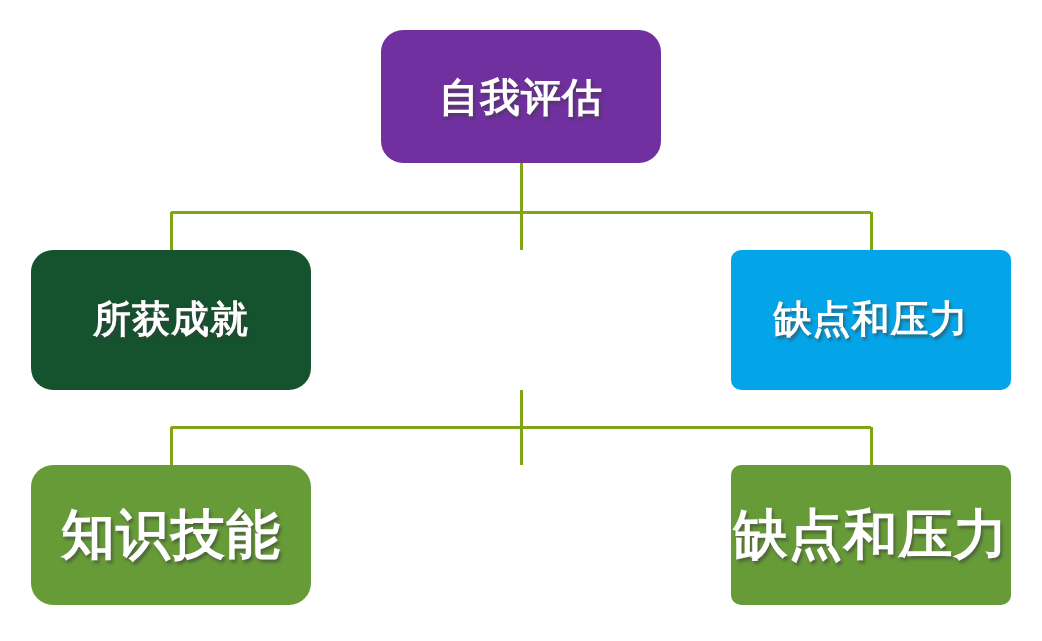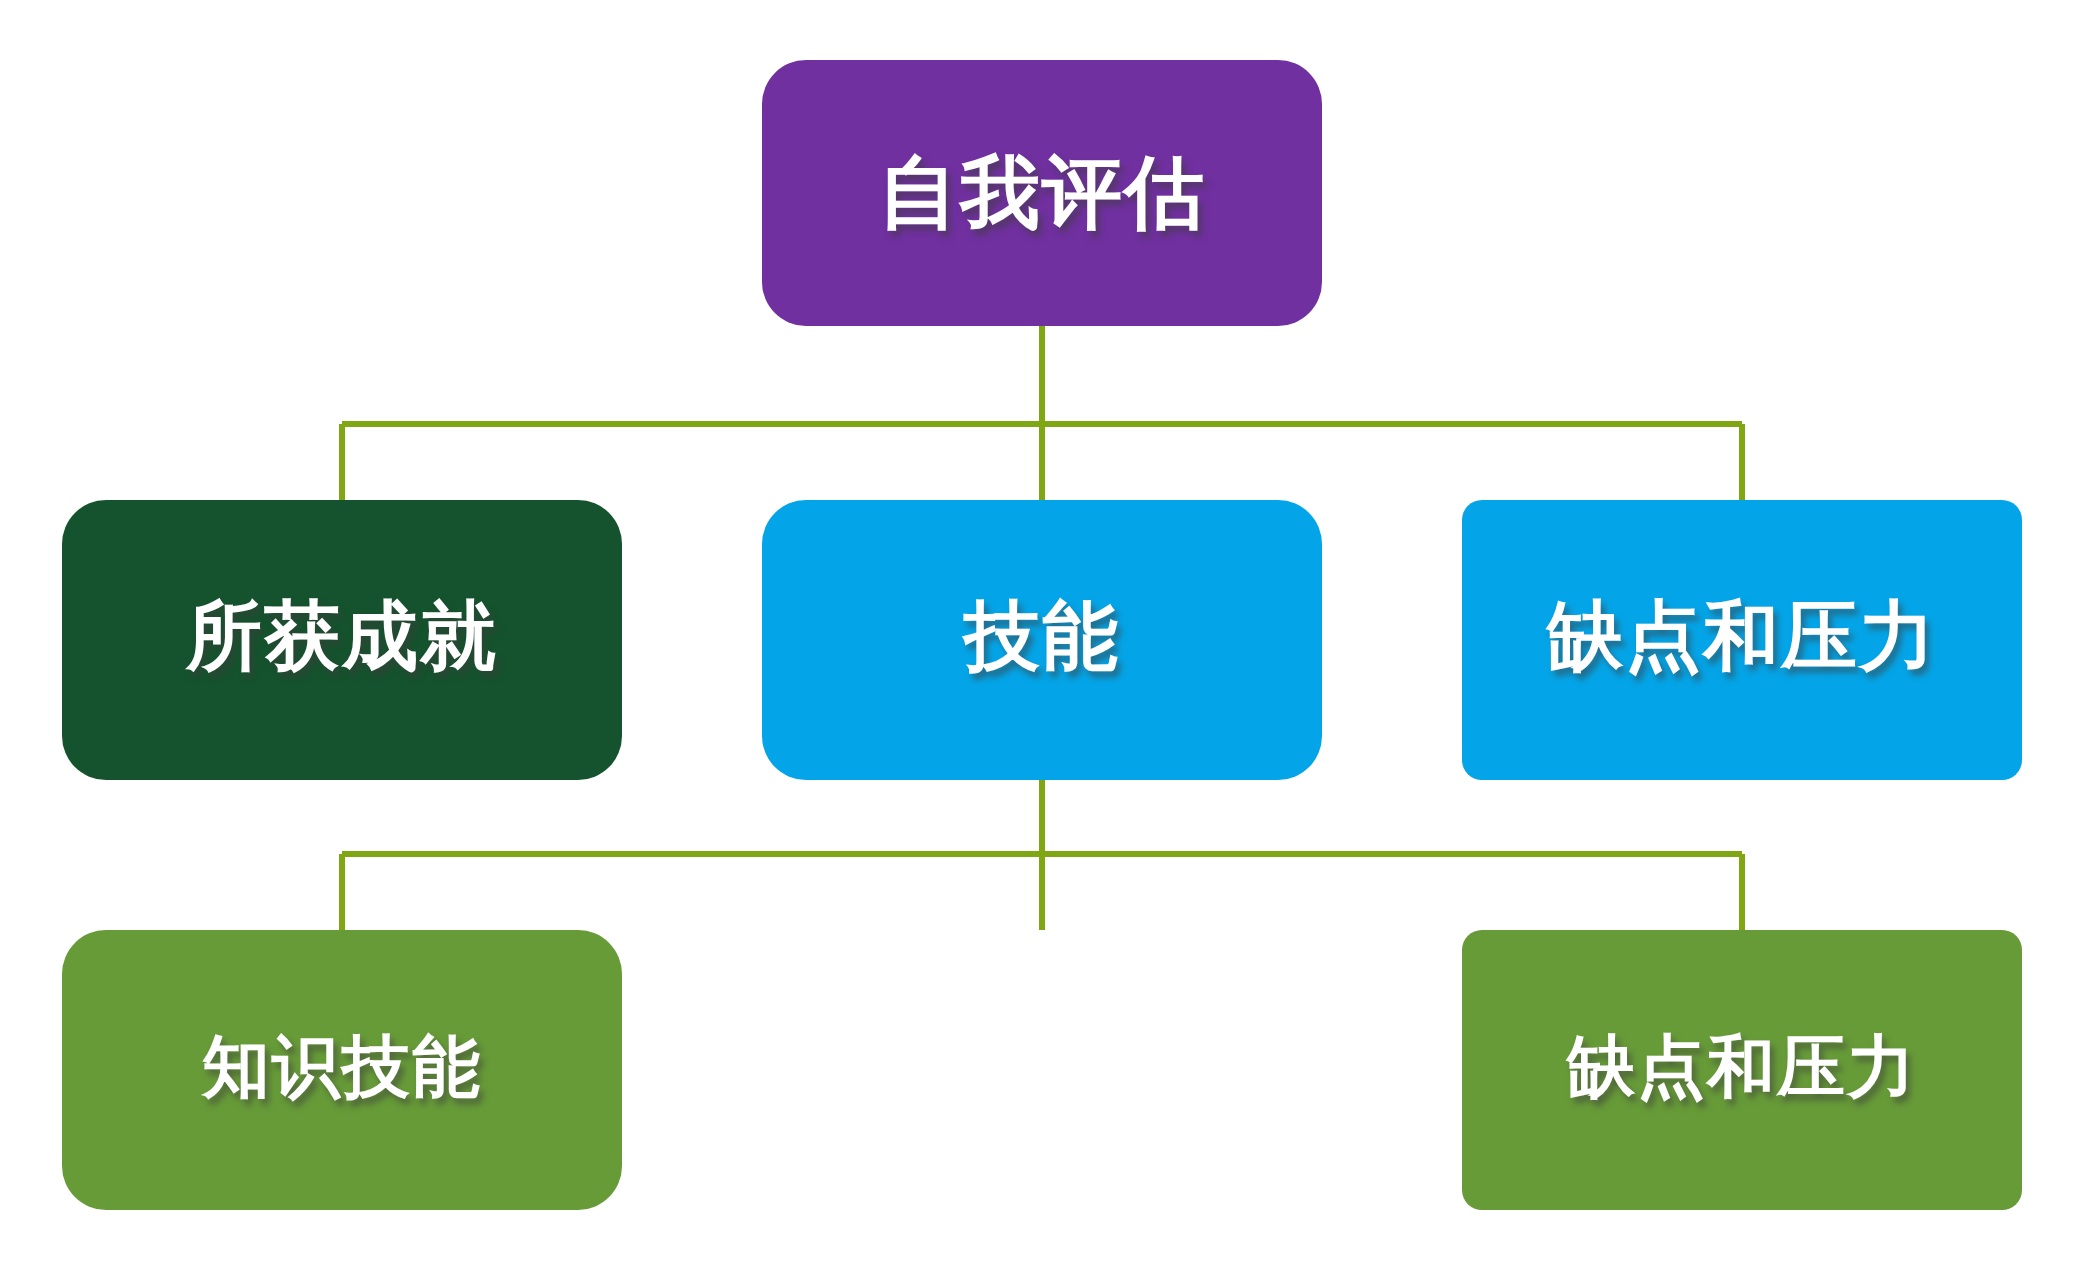--- a/index.html
+++ b/index.html
@@ -69,21 +69,21 @@
   }
   .node.level-two .node-label { font-size: 38px; }
 
   
   .node.level-three {
     top: 465px;
     width: 280px;
     height: 140px;
     background: #679B38;
   }
-  .node.level-three .node-label { font-size: 34px; }
+  .node.level-three .node-label { font-size: 54px; }
 
   
   .col-left   { left: 31px; }
   .col-center { left: 381px; }
   .col-right  { left: 731px; border-radius: 10px; }
 </style>
 </head>
 <body>
 
 <div id="canvas" style="background: rgb(255, 255, 255);">
@@ -104,23 +104,20 @@
   </svg>
 
   <div class="node level-root col-center" style="background: rgb(112, 48, 160);">
     <span class="node-label" style="color: rgb(255, 255, 255);">自我评估</span>
   </div>
 
   <div class="node level-two col-left" style="background: #14532d;">
     <span class="node-label" style="color: rgb(255, 255, 255);">所获成就</span>
   </div>
 
-  <div class="node level-two col-center" style="background: rgb(4, 165, 232);">
-    <span class="node-label" style="color: rgb(255, 255, 255);">技能</span>
-  </div>
 
   <div class="node level-two col-right" style="background: rgb(4, 165, 232);">
     <span class="node-label" style="color: rgb(255, 255, 255);">缺点和压力</span>
   </div>
 
   <div class="node level-three col-left" style="background: rgb(103, 155, 56);">
     <span class="node-label" style="color: rgb(255, 255, 255);">知识技能</span>
   </div>
 
 

